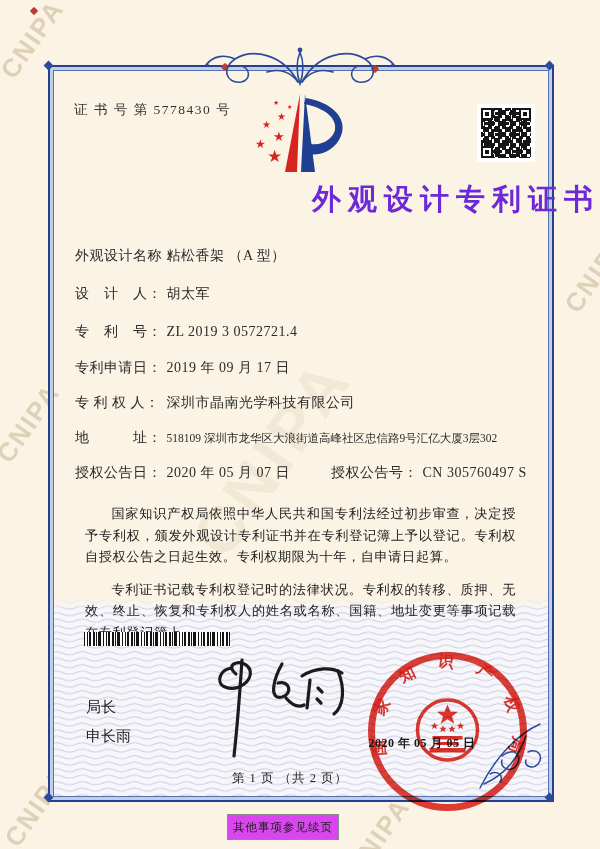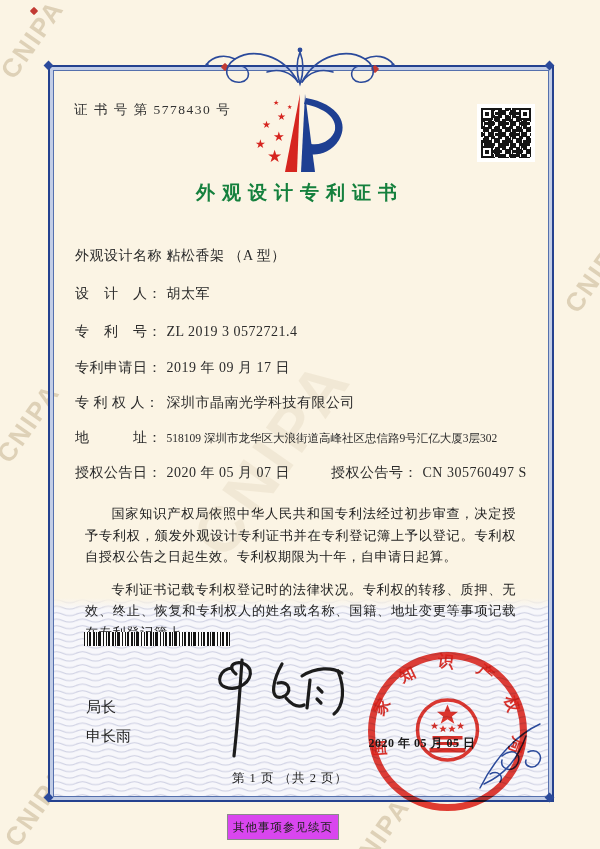--- a/index.html
+++ b/index.html
@@ -20,22 +20,22 @@
   
   .cert-no{position:absolute;left:74px;top:101px;font-size:13.5px;letter-spacing:1.5px;color:#333;z-index:3;}
   .logo{position:absolute;left:243px;top:90px;z-index:3;}
   .qr{position:absolute;left:477px;top:104px;width:58px;height:58px;background:#fff;padding:4px;box-sizing:border-box;z-index:3;}
   .qr-pat{position:relative;width:100%;height:100%;
     background:repeating-conic-gradient(#151515 0 25%, transparent 0 50%) 0 0/7px 7px,
                repeating-conic-gradient(#151515 0 25%, #fff 0 50%) 2px 2px/11px 11px;}
   .qf{position:absolute;width:12px;height:12px;border:2.5px solid #151515;background:#fff;box-sizing:border-box;}
   .qf::after{content:"";position:absolute;inset:2px;background:#151515;}
   .qf.tl{left:0;top:0}.qf.tr{right:0;top:0}.qf.bl{left:0;bottom:0}
-  .title{position:absolute;left:0;top:180px;width:100%;text-align:center;font-size:19px;font-weight:bold;
-         letter-spacing:7px;color:#15803d;z-index:3;}
+  .title{position:absolute;left:0;top:180px;width:100%;text-align:right;font-size:29px;font-weight:bold;
+         letter-spacing:7px;color:#6d28d9;z-index:3;}
   
   .row{position:absolute;left:75px;width:470px;font-size:14px;z-index:3;white-space:nowrap;}
   .lbl{display:inline-block;width:88px;letter-spacing:.5px;}
   .val{letter-spacing:.5px;}
   .val.addr{font-size:11.5px;letter-spacing:0;}
   .lbl2{display:inline-block;width:88px;margin-left:8px;letter-spacing:.5px;}
   .val1{display:inline-block;width:153px;letter-spacing:.5px;}
   
   .body-text{position:absolute;left:74px;top:492px;width:453px;z-index:3;}
   .body-text p{margin:11px;text-indent:2em;font-size:13.2px;line-height:21.6px;letter-spacing:.6px;

